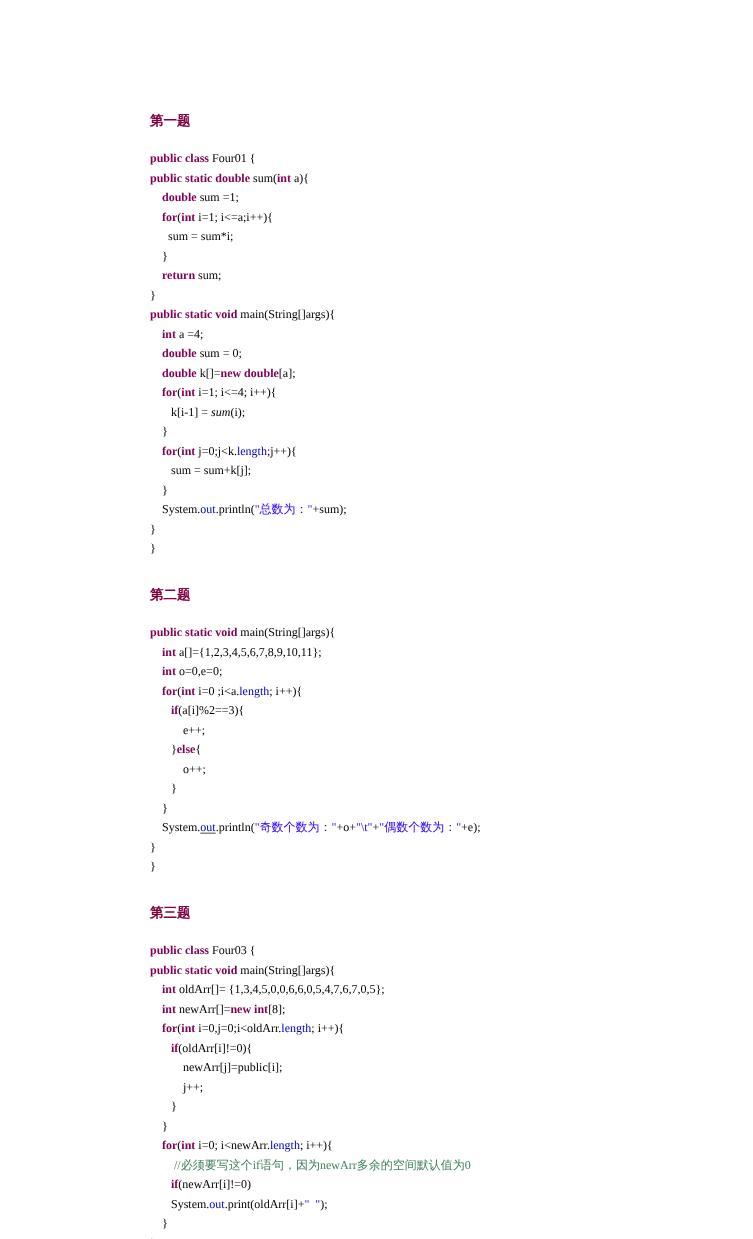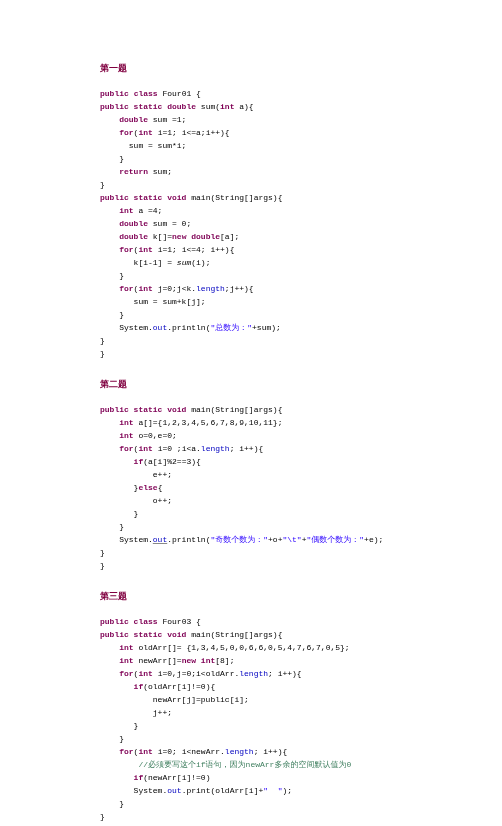--- a/index.html
+++ b/index.html
@@ -7,25 +7,25 @@
     padding: 60px 100px 70px 100px;
     background: #fff;
     width: 502px;
     box-sizing: border-box;
   }
   .heading {
     font-family: Liberation Sans, sans-serif;
     font-weight: bold;
     font-size: 9px;
     color: #800040;
-    margin-top: 2px;
+    margin-top: 14px;
     margin-bottom: 2px;
   }
   pre.code {
-    font-family: Liberation Mono, monospace;
+    font-family: Liberation Serif, serif;
     font-size: 8px;
     line-height: 13px;
     margin: 12px 0 18px 0;
     white-space: pre;
     color: #000;
   }
   .k { color: #7f0055; font-weight: bold; }                          
   .m { color: #0000c0; }                       
   .s { color: #2a00ff; }                          
   .cm { color: #3f7f5f; }                      

